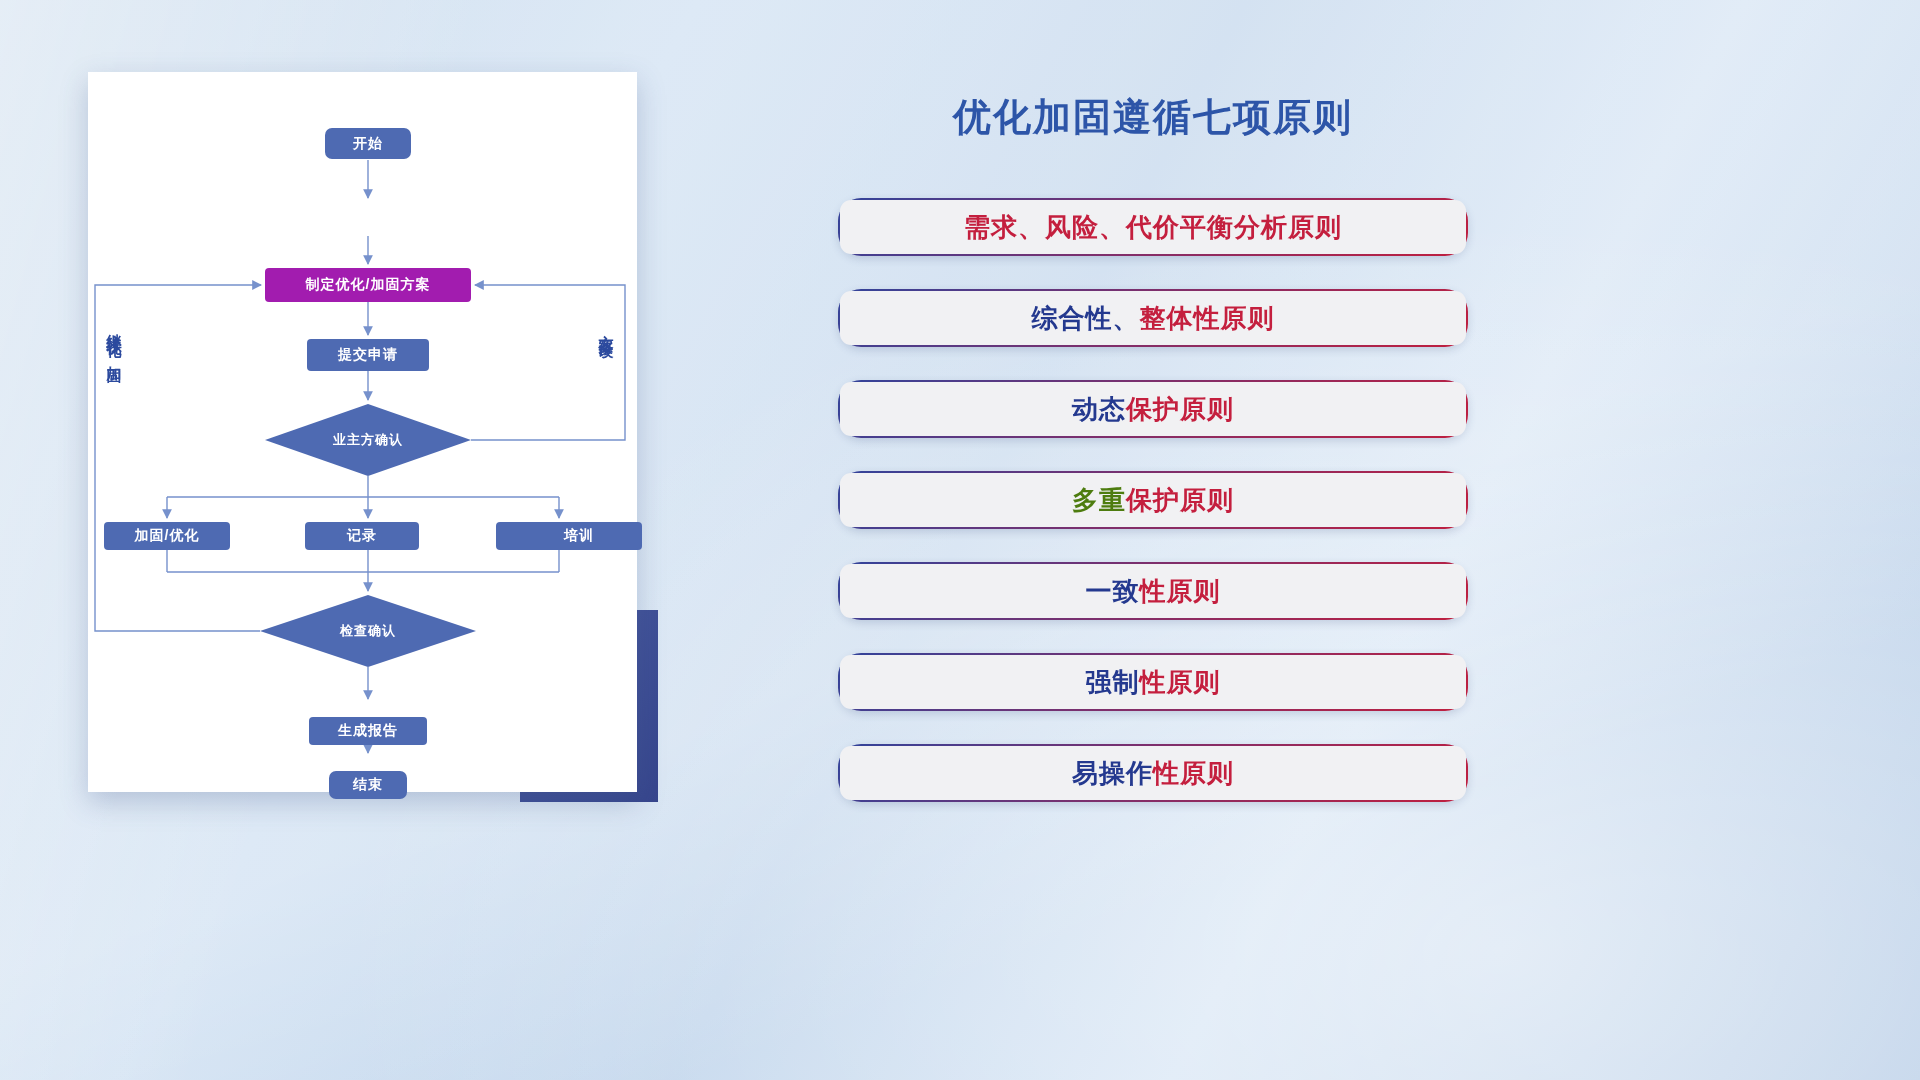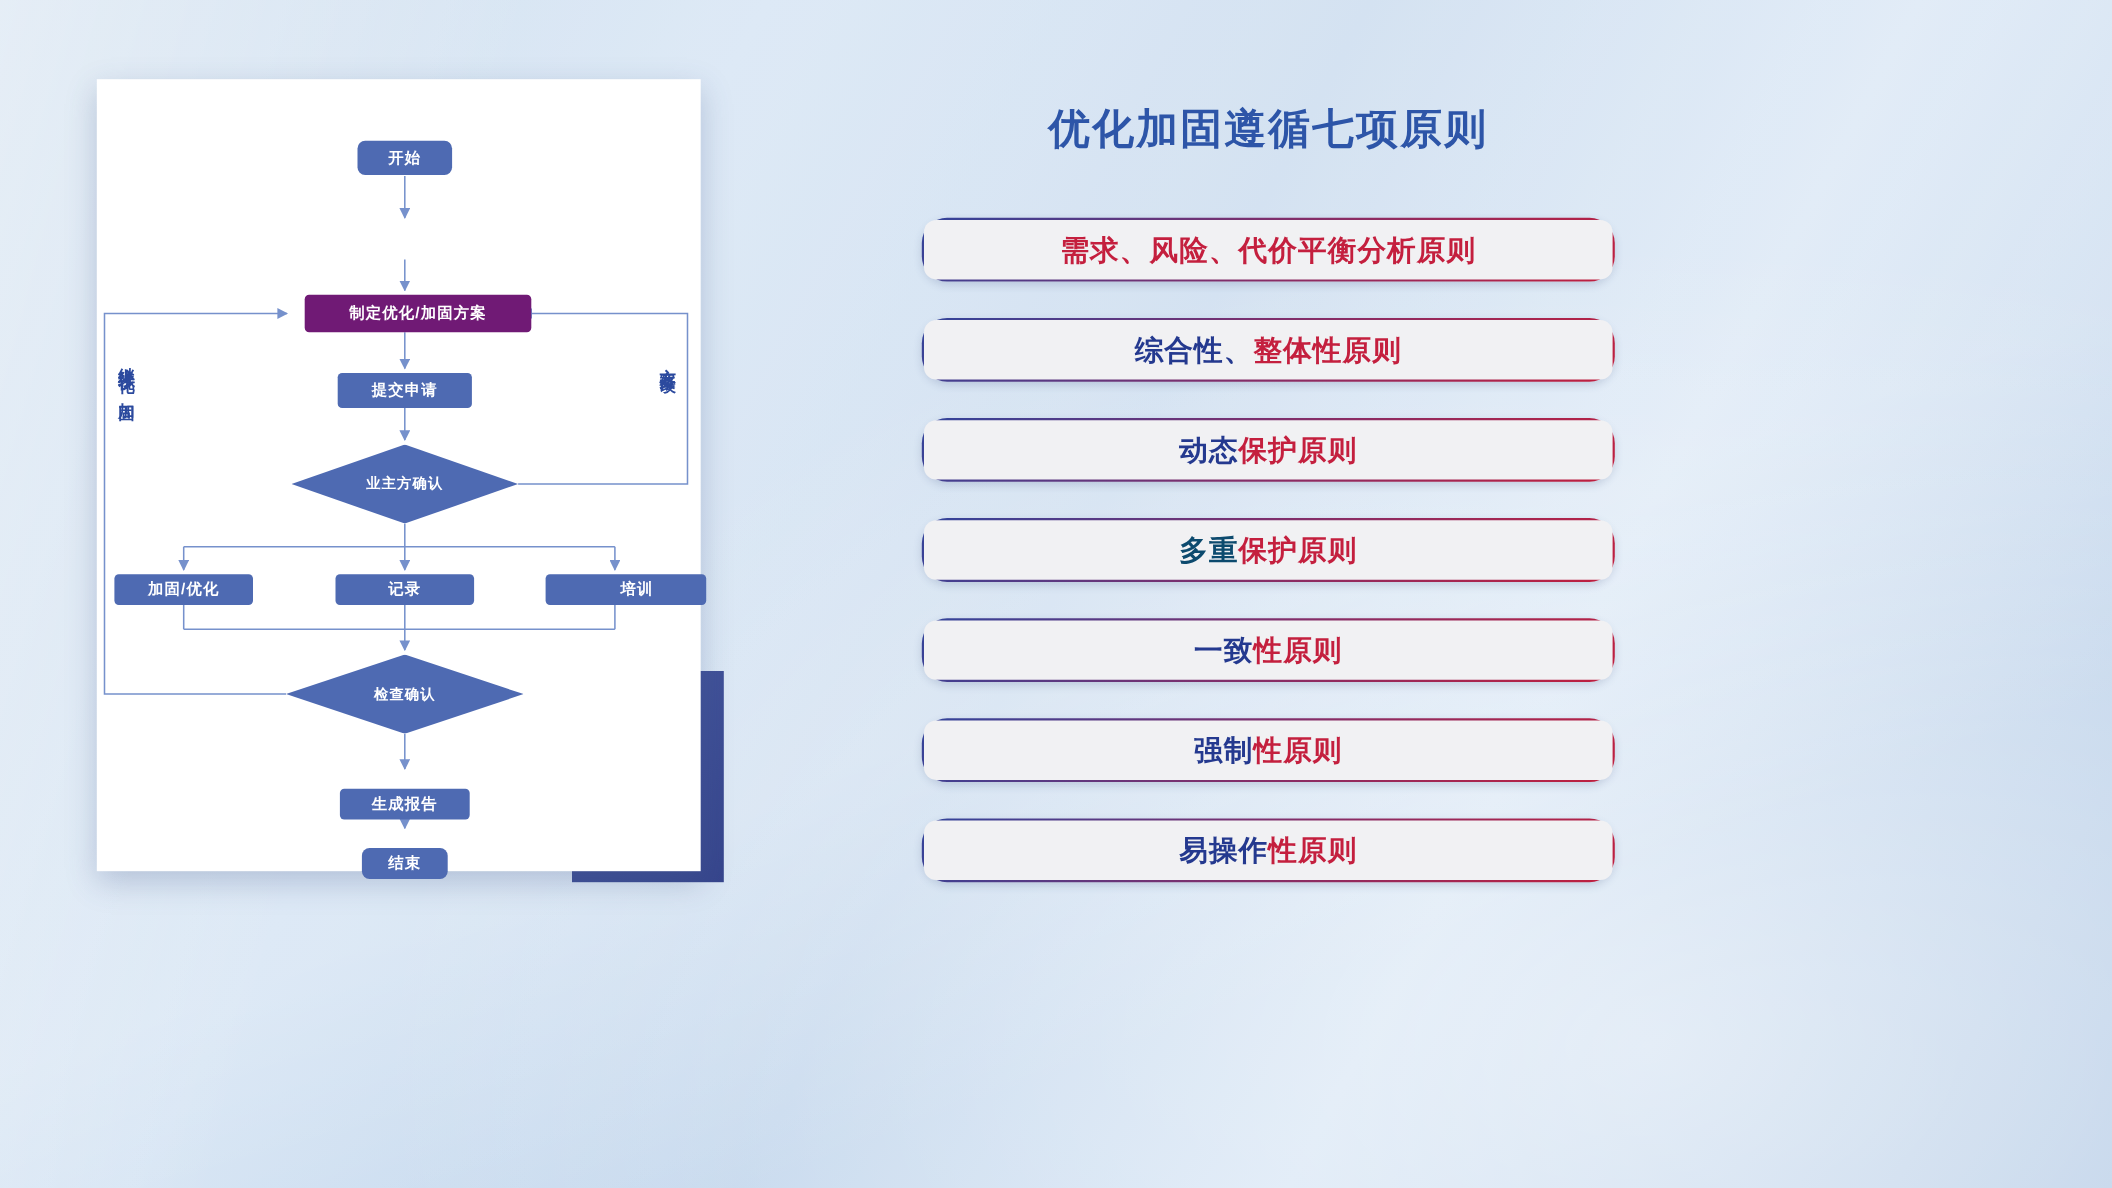--- a/index.html
+++ b/index.html
@@ -96,29 +96,29 @@
         <path d="M280 595 V627" marker-end="url(#arr)"></path>
         <path d="M280 659 V681" marker-end="url(#arr)"></path>
         <path d="M383 368 H537 V213 H387" marker-end="url(#arr)"></path>
         <path d="M172 559 H7 V213 H173" marker-end="url(#arr)"></path>
       </g>
     </svg>
 
     <div class="fnode pill" style="left:237px;top:56px;width:86px;height:31px;background:#4e6ab2;">开始</div>
 
 
-    <div class="fnode" style="left:189px;top:196px;width:206px;height:34px;background:#701a75;">制定优化/加固方案</div>
+    <div class="fnode" style="left:177px;top:196px;width:206px;height:34px;background:#a21caf;">制定优化/加固方案</div>
 
     <div class="fnode" style="left:219px;top:267px;width:122px;height:32px;background:#4e6ab2;">提交申请</div>
 
     <div class="fdiamond" style="left:177px;top:332px;width:206px;height:72px;background:#4e6ab2;">业主方确认</div>
 
     <div class="fnode" style="left:16px;top:450px;width:126px;height:28px;background:#4e6ab2;">加固/优化</div>
 
-    <div class="fnode" style="left:217px;top:450px;width:126px;height:28px;background:#4e6ab2;">记录</div>
+    <div class="fnode" style="left:217px;top:450px;width:114px;height:28px;background:#4e6ab2;">记录</div>
 
     <div class="fnode" style="left:408px;top:450px;width:126px;height:28px;background:#4e6ab2;padding-left:20px;">培训</div>
 
     <div class="fdiamond" style="left:172px;top:523px;width:216px;height:72px;background:#4e6ab2;">检查确认</div>
 
     <div class="fnode" style="left:221px;top:645px;width:118px;height:28px;background:#4e6ab2;">生成报告</div>
 
     <div class="fnode pill" style="left:241px;top:699px;width:78px;height:28px;background:#4e6ab2;">结束</div>
 
     <div class="vlabel" style="left:16px;top:250px;color:#2c4a9e;">继续优化/加固</div>
@@ -141,21 +141,21 @@
         </div>
       </div>
       <div class="principle">
         <div class="principle-inner">
           <span style="color: rgb(36, 57, 143);">动态</span>
           <span style="color: rgb(196, 31, 62);">保护原则</span>
         </div>
       </div>
       <div class="principle">
         <div class="principle-inner">
-          <span style="color: #0c4a6e;">多重</span>
+          <span style="color: #4d7c0f;">多重</span>
           <span style="color: rgb(196, 31, 62);">保护原则</span>
         </div>
       </div>
       <div class="principle">
         <div class="principle-inner">
           <span style="color: rgb(36, 57, 143);">一致</span>
           <span style="color: rgb(196, 31, 62);">性原则</span>
         </div>
       </div>
       <div class="principle">

